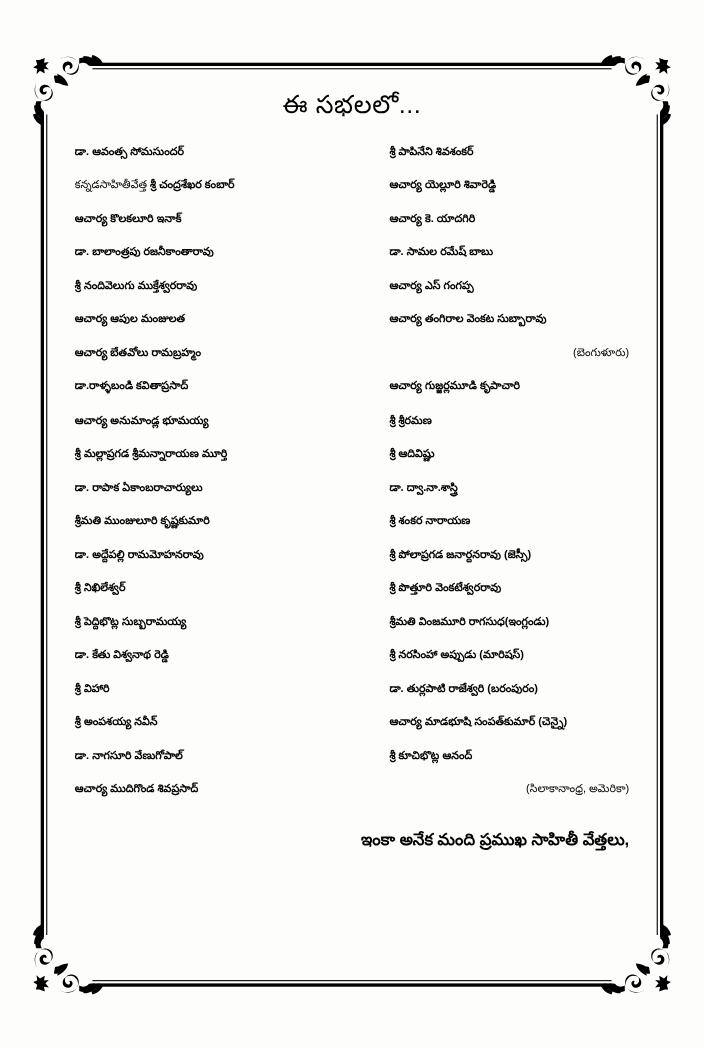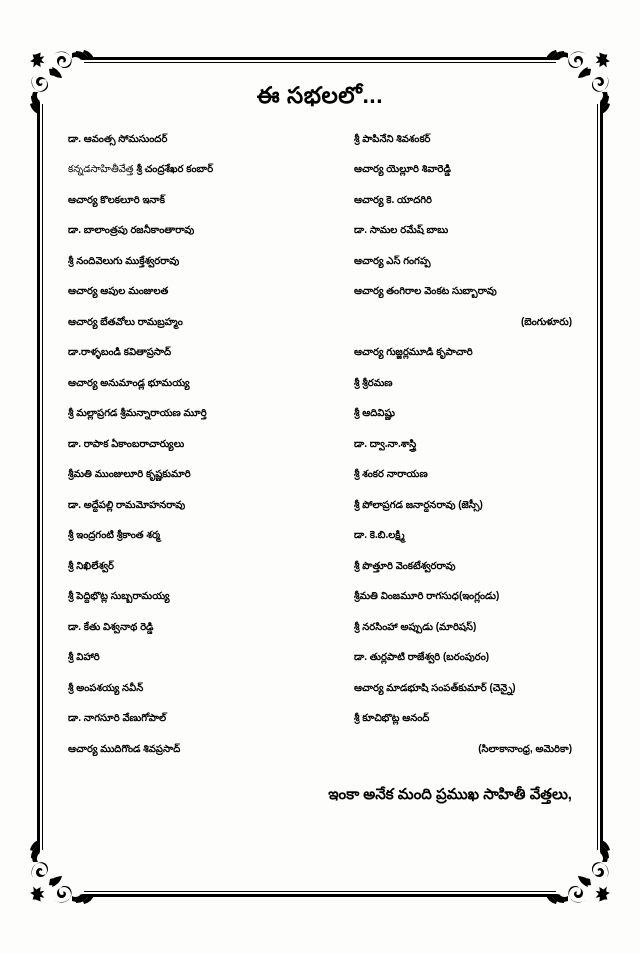--- a/index.html
+++ b/index.html
@@ -65,21 +65,21 @@
     position: absolute;
     left: 40px;
     top: 20px;
     width: 504px;
     height: 818px;
   }
 
   .title {
     text-align: center;
     font-size: 23px;
-    font-weight: bold;
+    font-weight: normal;
     letter-spacing: 0.5px;
     margin: 14px 0 14px 0;
     line-height: 1.2;
   }
 
   .roster {
     width: 100%;
     border-collapse: collapse;
   }
   .roster td {
@@ -91,21 +91,21 @@
     white-space: nowrap;
   }
   .col-left  { width: 286px; padding-left: 6px; }
   .col-right { width: 218px; margin-left: 12px; }
 
   .cont-right {
     text-align: right;
     padding-right: 6px;
   }
   .place {
-    font-weight: bold;
+    font-weight: normal;
   }
   .prefix-light {
     font-weight: normal;
     margin-top: 41px;
   }
 
   .footer {
     margin-top: 16px;
     text-align: right;
     font-size: 15px;
@@ -254,24 +254,20 @@
             </tr>
             <tr>
               <td class="col-left">శ్రీమతి ముంజులూరి కృష్ణకుమారి</td>
               <td class="col-right">శ్రీ శంకర నారాయణ</td>
             </tr>
             <tr>
               <td class="col-left">డా. అద్దేపల్లి రామమోహనరావు</td>
               <td class="col-right">శ్రీ పోలాప్రగడ జనార్దనరావు (జెస్సీ)</td>
             </tr>
             <tr>
-              <td class="col-left">శ్రీ ఇంద్రగంటి శ్రీకాంత శర్మ</td>
-              <td class="col-right">డా. కె.బి.లక్ష్మి</td>
-            </tr>
-            <tr>
               <td class="col-left">శ్రీ నిఖిలేశ్వర్</td>
               <td class="col-right">శ్రీ పొత్తూరి వెంకటేశ్వరరావు</td>
             </tr>
             <tr>
               <td class="col-left">శ్రీ పెద్దిభొట్ల సుబ్బరామయ్య</td>
               <td class="col-right">శ్రీమతి వింజమూరి రాగసుధ(ఇంగ్లండు)</td>
             </tr>
             <tr>
               <td class="col-left">డా. కేతు విశ్వనాథ రెడ్డి</td>
               <td class="col-right">శ్రీ నరసింహా అప్పుడు (మారిషస్)</td>

